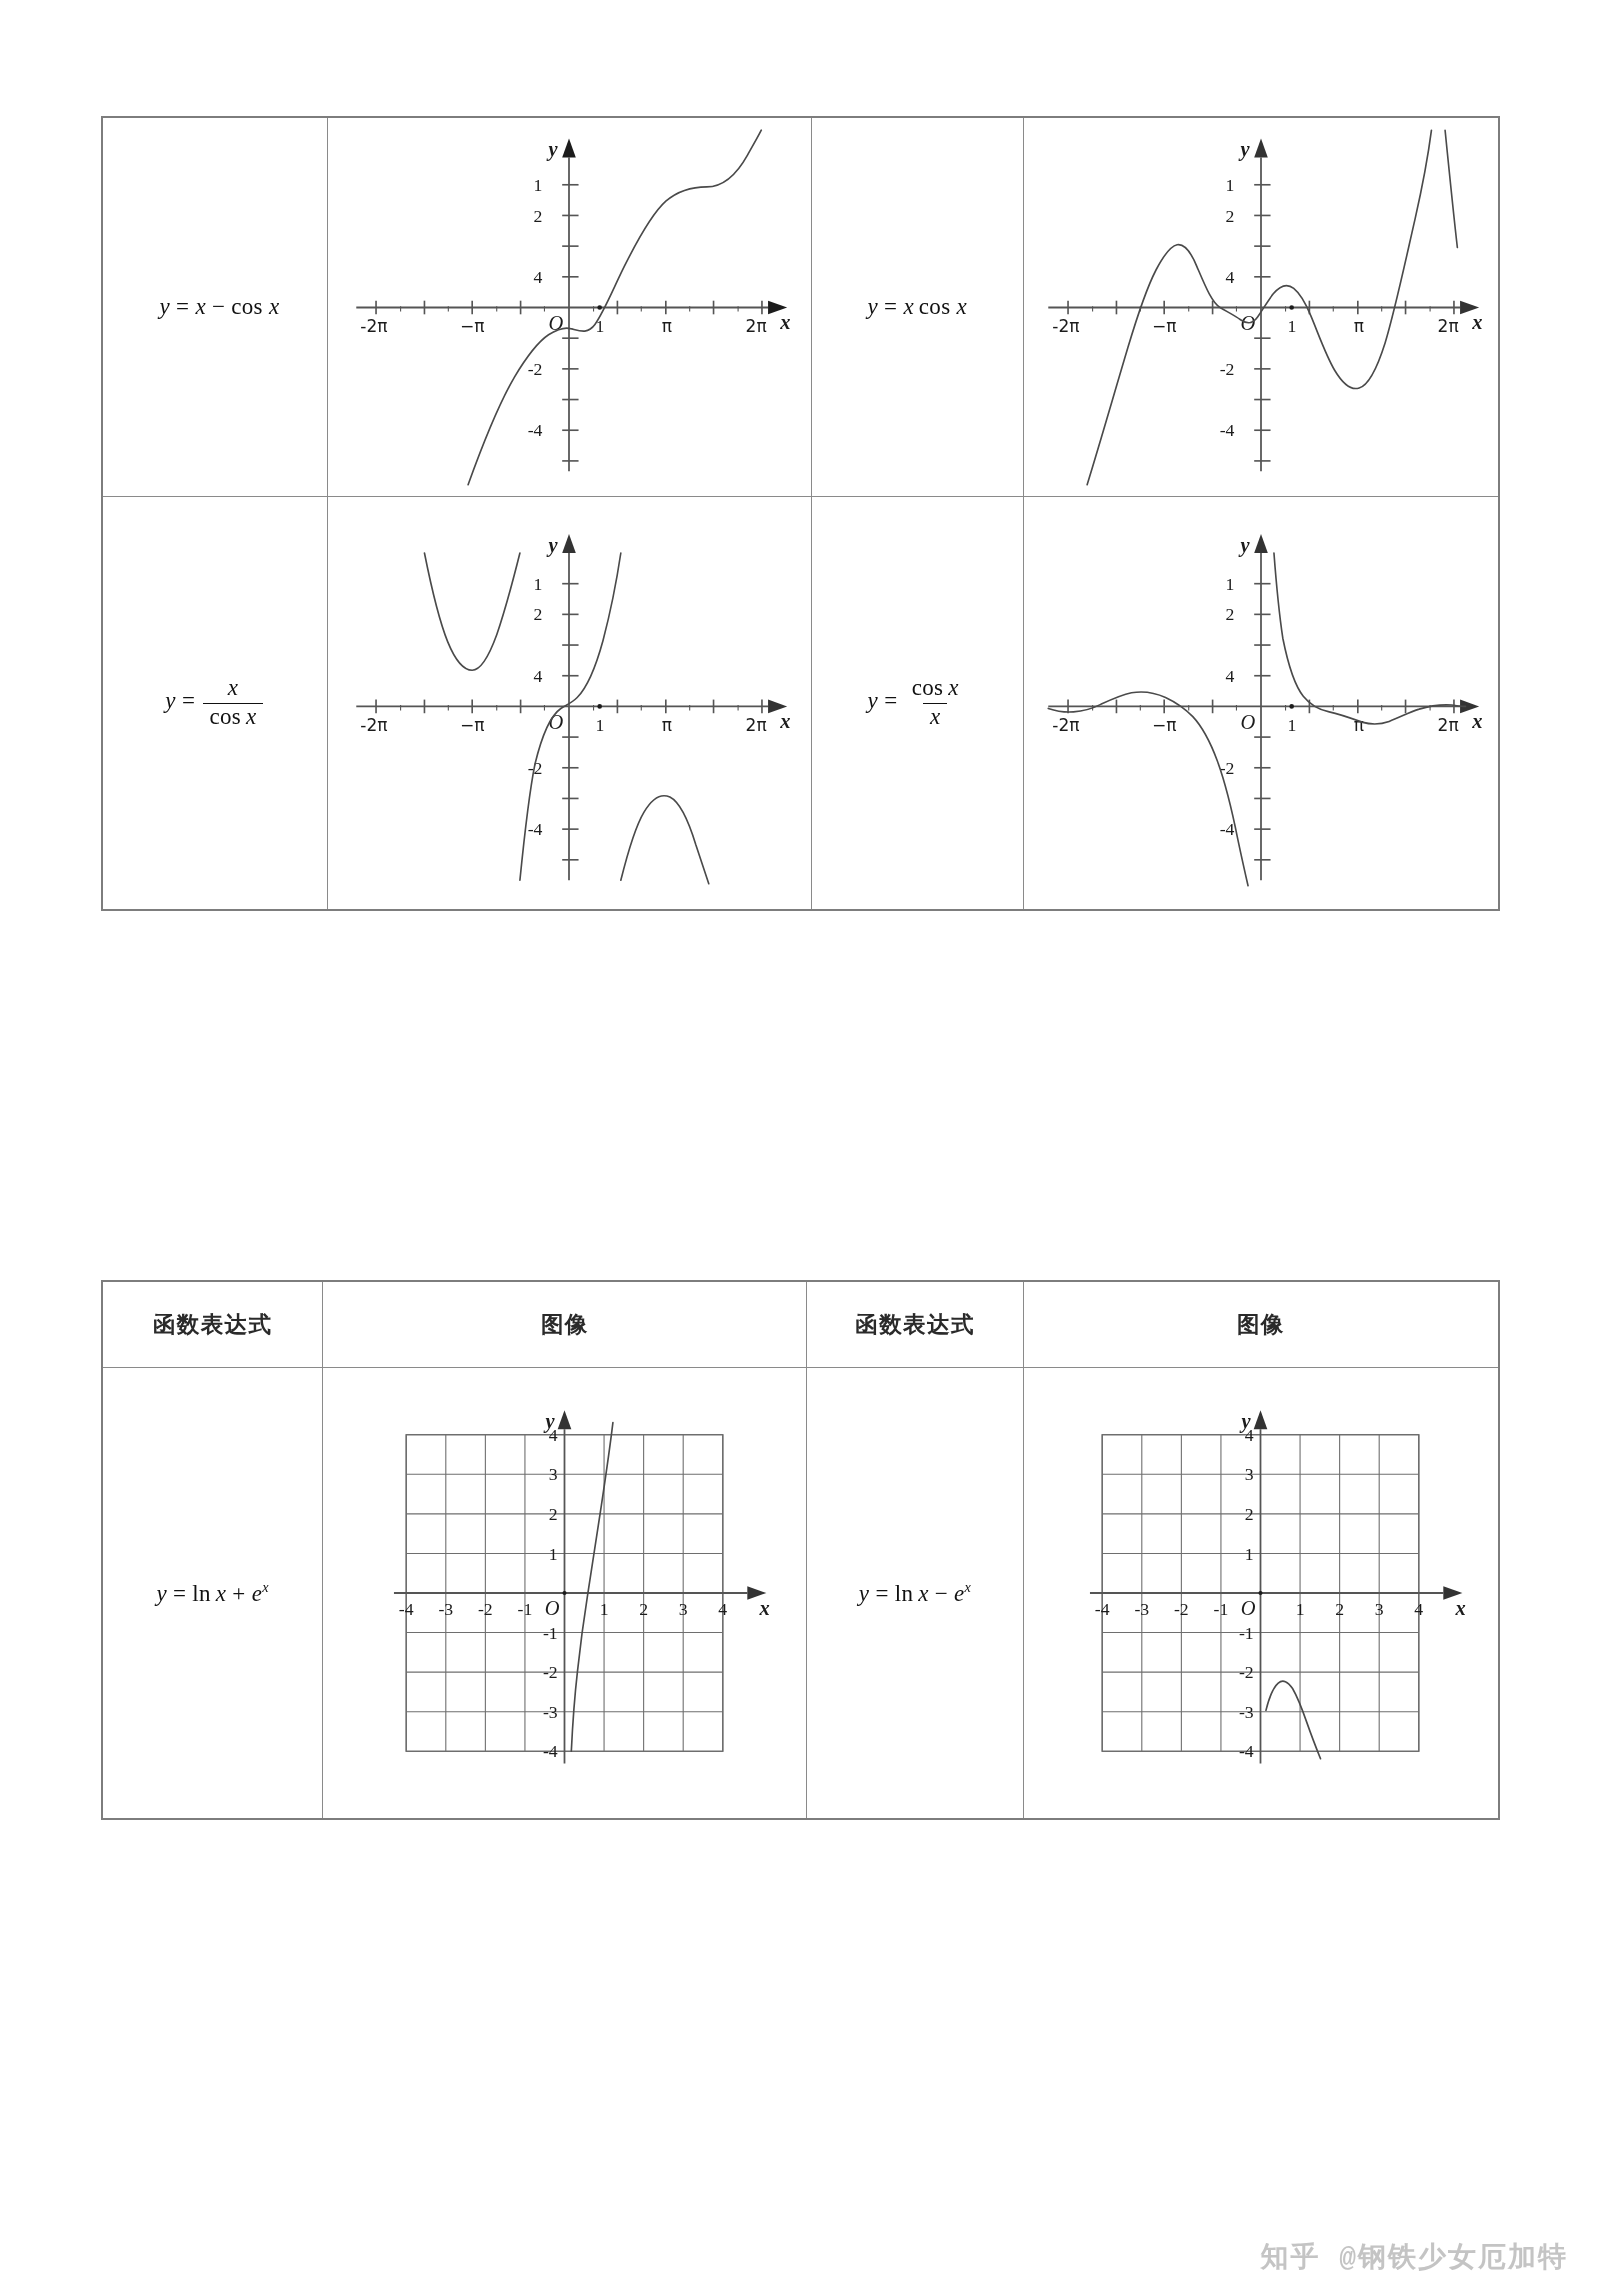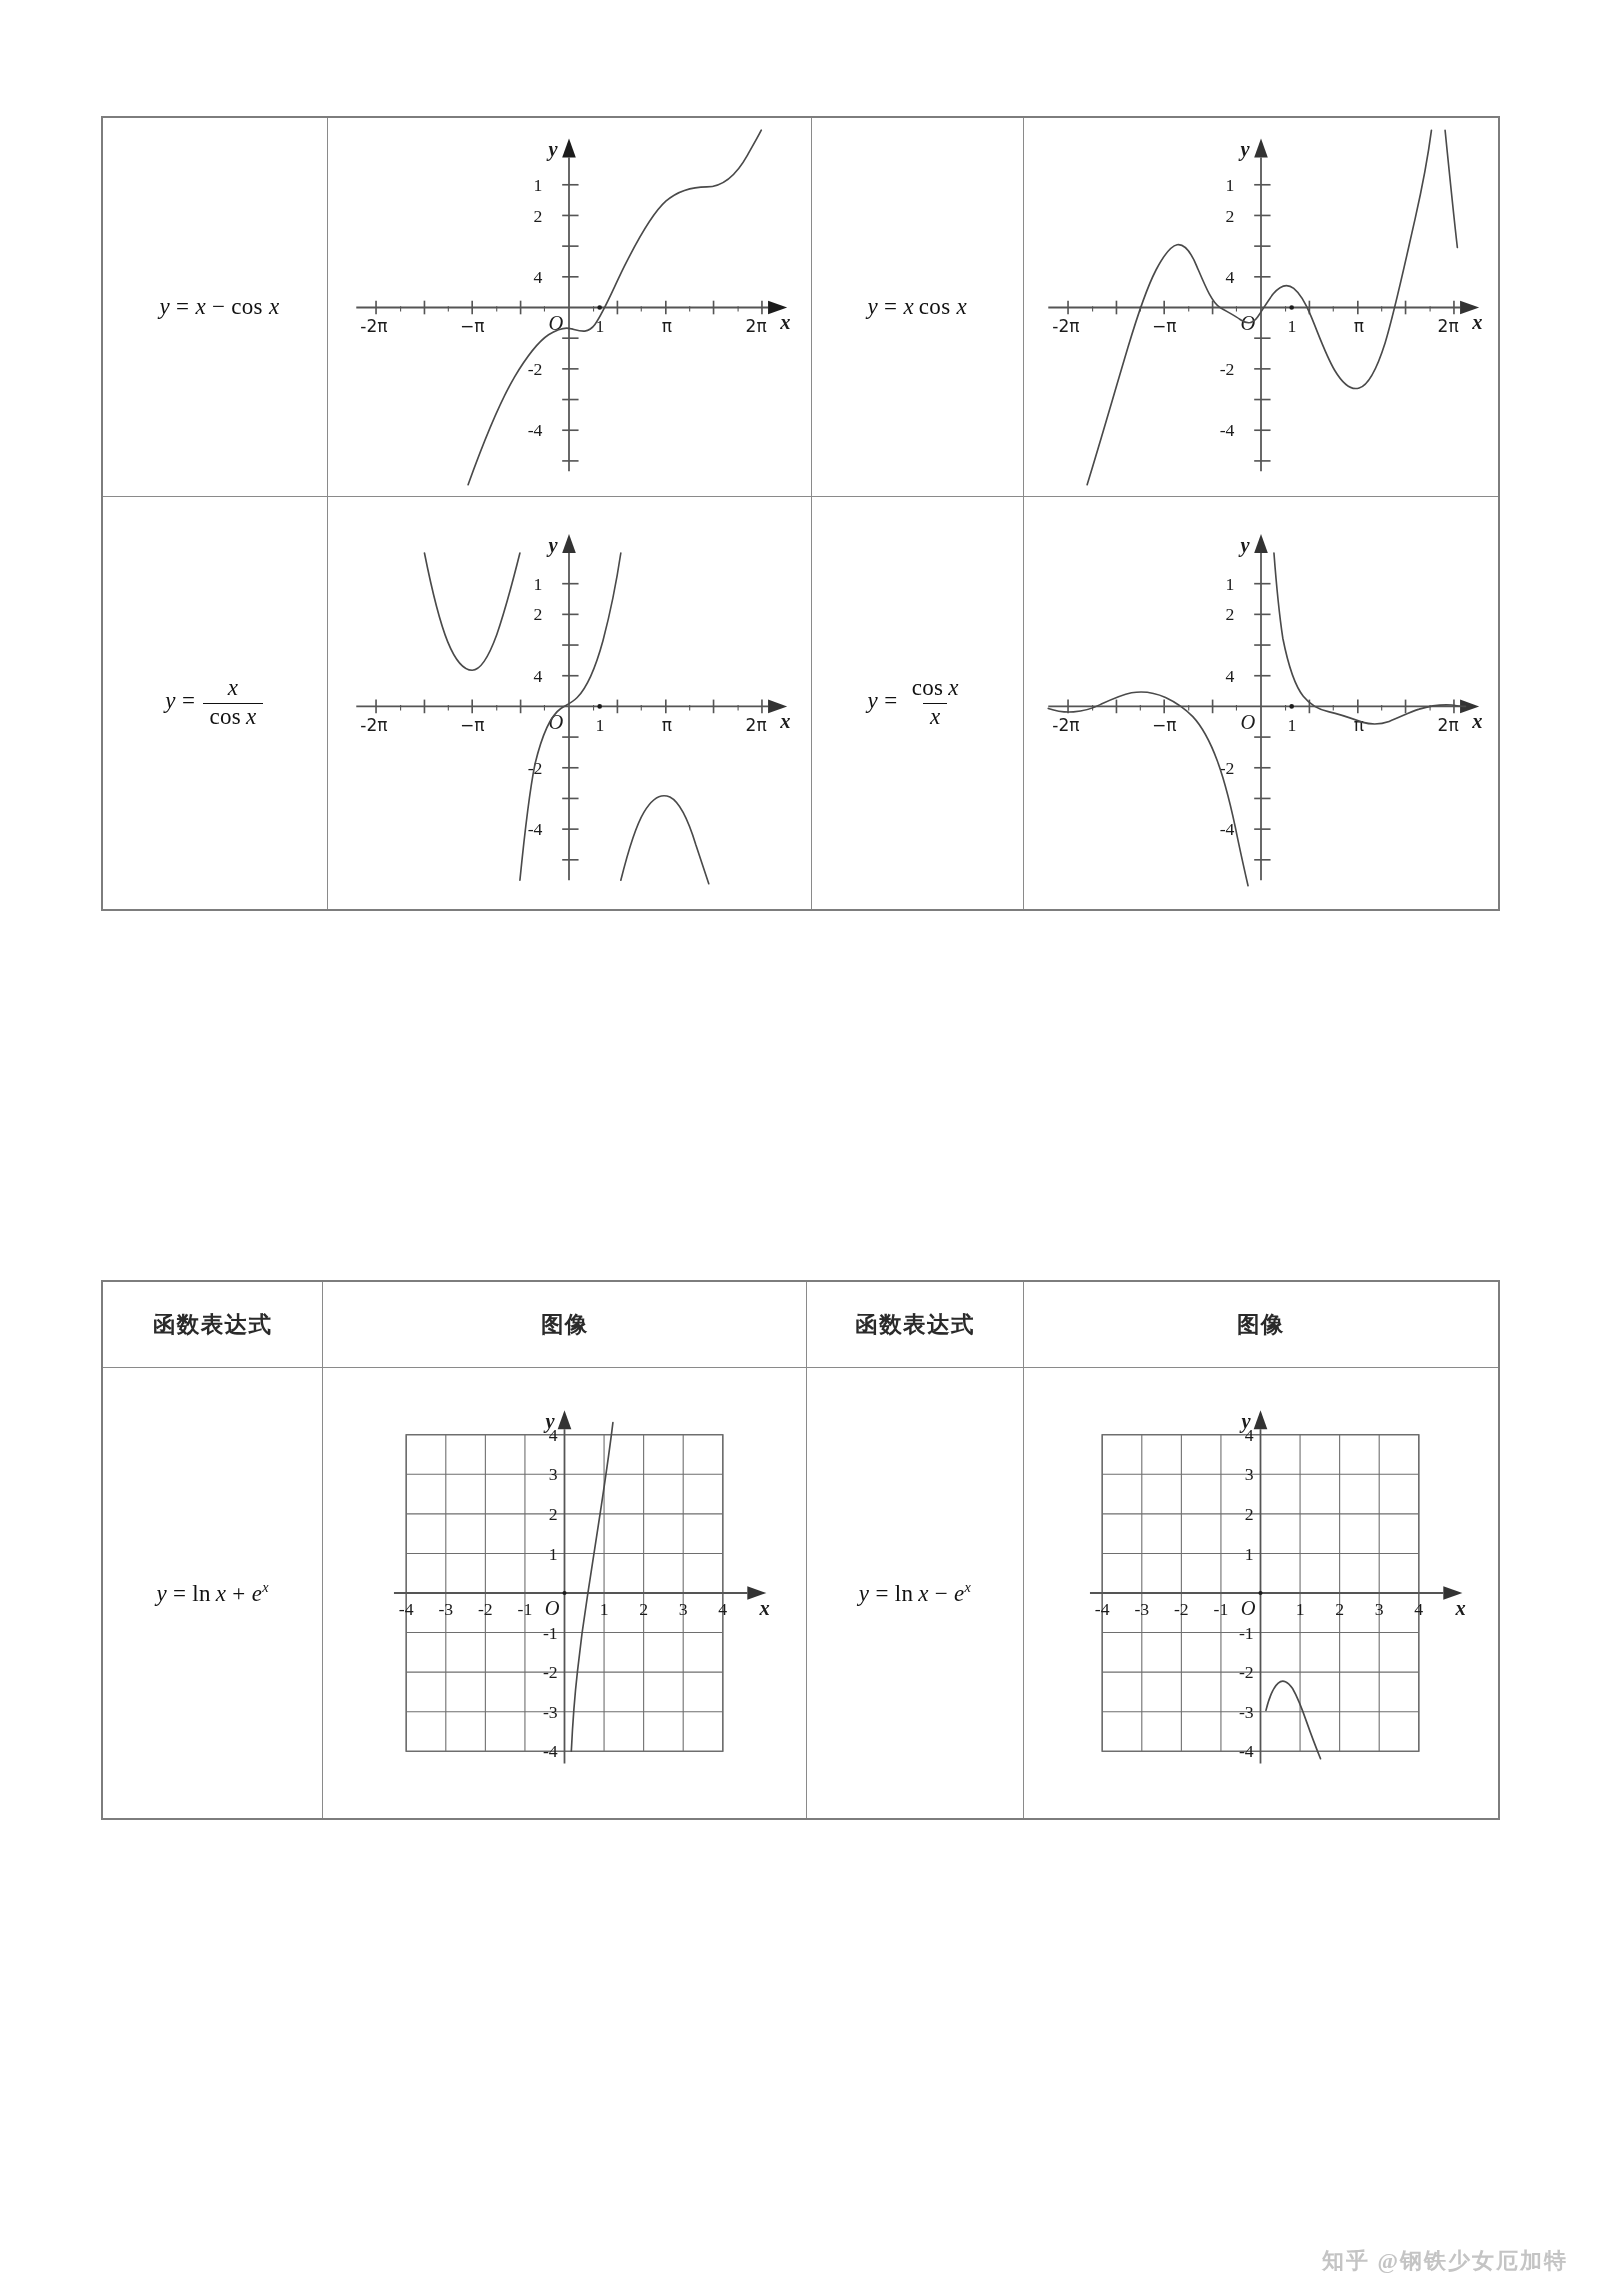--- a/index.html
+++ b/index.html
@@ -31,22 +31,22 @@
   .curve{stroke:#4a4a4a;stroke-width:2.4;fill:none;stroke-linecap:round;stroke-linejoin:round;}
   .grid{stroke:#6e6e6e;stroke-width:1.6;fill:none;}
   .gridbox{stroke:#6e6e6e;stroke-width:2.2;fill:none;}
   .lbl{font-family:"Liberation Serif",serif;font-size:26px;fill:#1c1c1c;}
   .lblI{font-family:"Liberation Serif",serif;font-style:italic;font-size:30px;fill:#1c1c1c;font-weight:bold;}
   .lblO{font-family:"Liberation Serif",serif;font-style:italic;font-size:30px;fill:#1c1c1c;}
   .lblpi{font-family:"DejaVu Sans",sans-serif;font-size:25px;fill:#1c1c1c;}
   .dot{fill:#1c1c1c;}
 
   
-  #watermark{position:absolute;right:55px;bottom:19px;font-family:Liberation Serif, serif;
-             font-size:22px;color:#c4c4c4;letter-spacing:2px;white-space:nowrap;font-weight:bold;}
+  #watermark{position:absolute;right:55px;bottom:19px;font-family:Liberation Mono, monospace;
+             font-size:28px;color:#c4c4c4;letter-spacing:2px;white-space:nowrap;font-weight:bold;}
 </style>
 </head>
 <body>
 
 <table class="tbl" id="table1" style="left:101px;top:116px;width:1399px;">
   <tbody>
 
     <tr>
       <td class="fcell" style="width:222px;height:378px;padding-left:9px;">
         <span>

